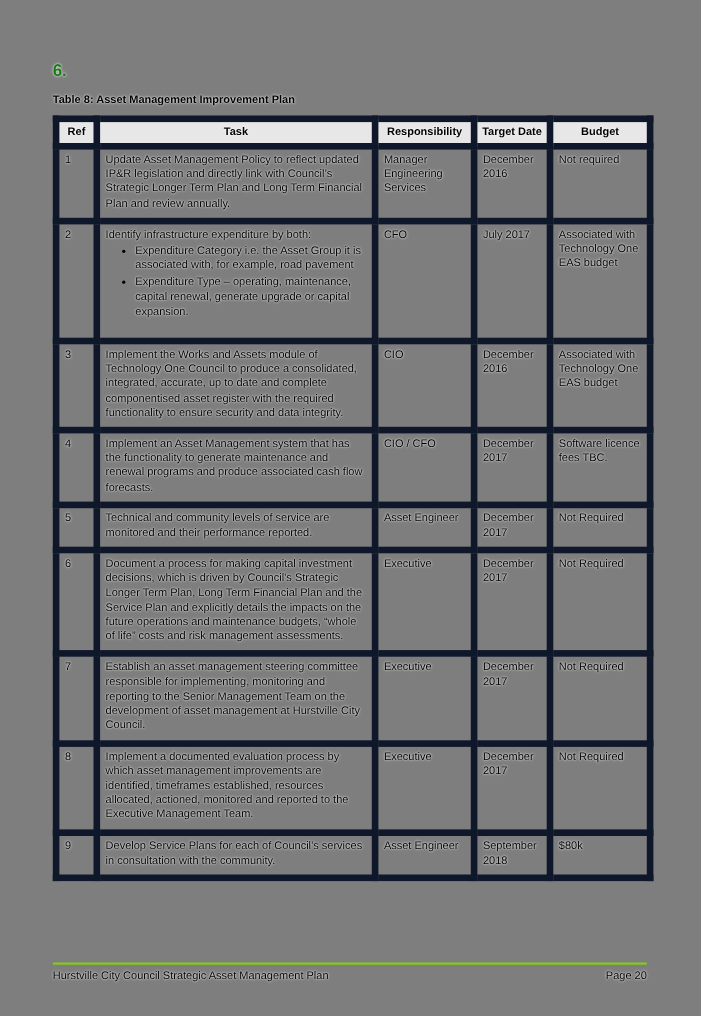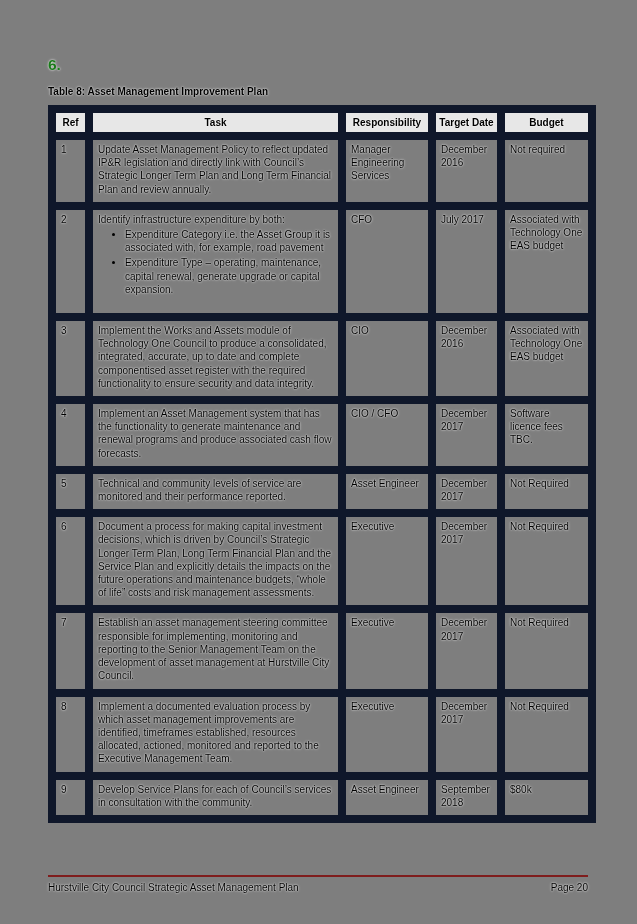--- a/index.html
+++ b/index.html
@@ -34,21 +34,21 @@
     font-size: 10px;
     font-weight: 700;
     margin: 0 0 8px 0;
   }
   table.improvement {
     border-collapse: collapse;
     width: 540px;
     table-layout: fixed;
   }
   table.improvement th, table.improvement td {
-    border: 8px solid #0f172a;
+    border: 6px solid #0f172a;
   }
   table.improvement th {
     background: #e7e7e7;
     font-size: 10px;
     font-weight: 700;
     text-align: center;
     padding: 4px 1px;
   }
   table.improvement td {
     font-size: 10px;
@@ -60,21 +60,21 @@
   ul.bullets {
     margin: 2px 0 11px 0;
     padding-left: 27px;
     list-style: disc outside;
   }
   ul.bullets li { margin: 0 0 2px 0; }
   .footer {
     position: absolute;
     left: 48px; right: 49px;
     top: 875px;
-    border-top: 2px solid #7f1d1d;
+    border-top: 2px solid #84cc16;
     padding-top: 5px;
     display: flex;
     justify-content: space-between;
     font-size: 10px;
   }
 </style>
 </head>
 <body>
 
 <div class="content">

